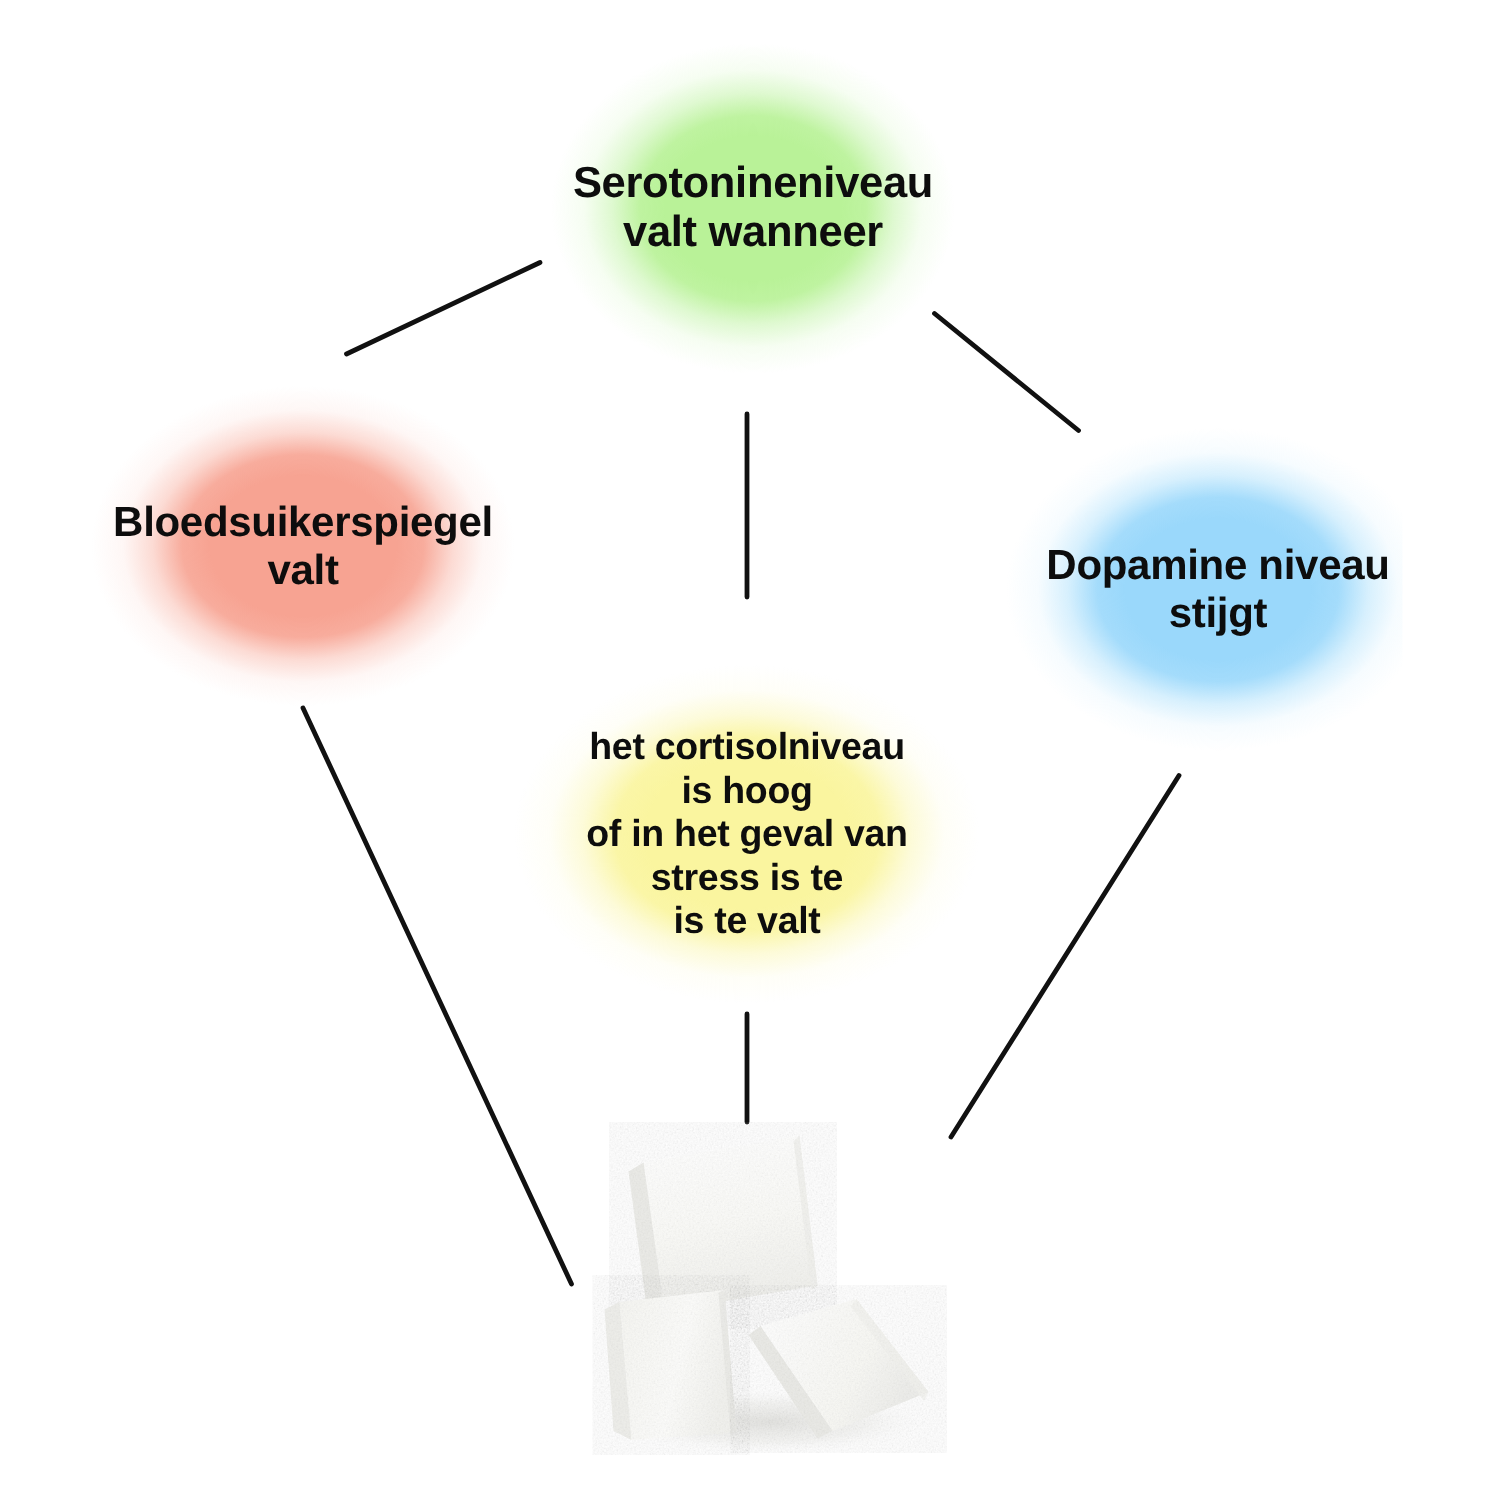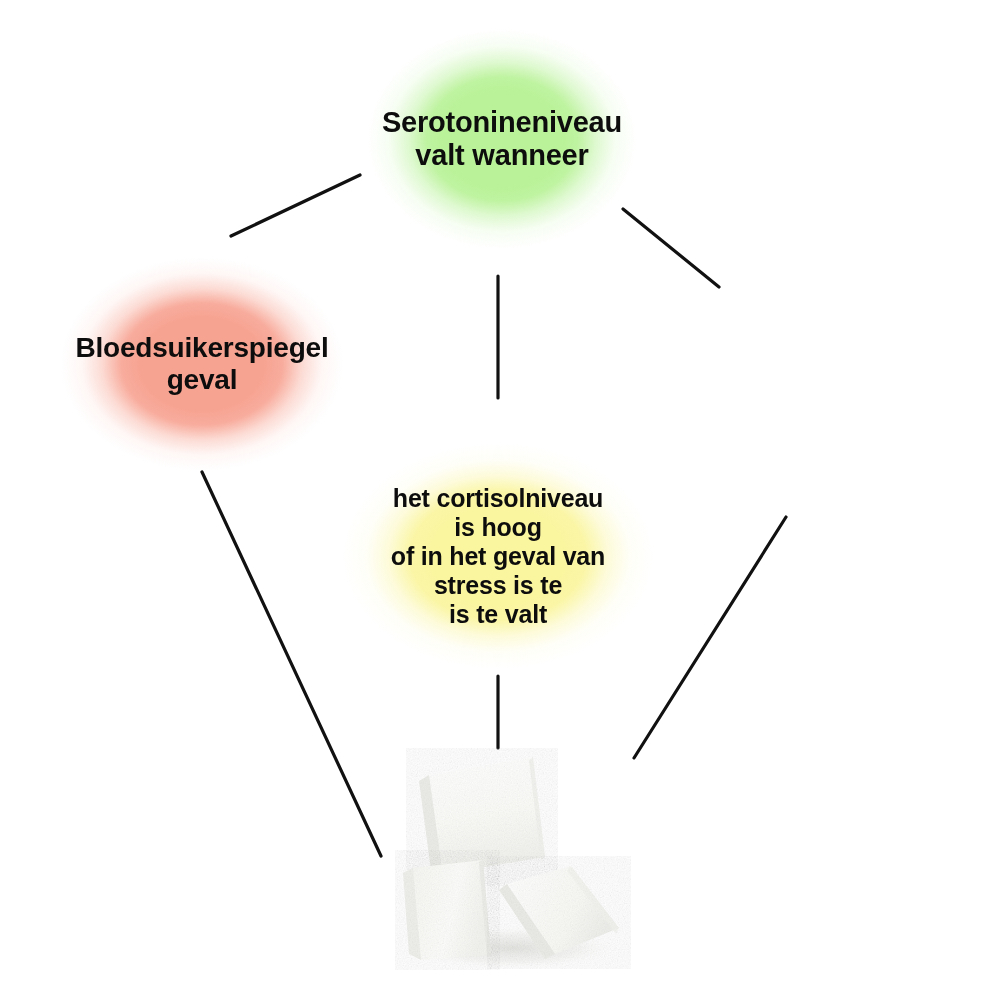--- a/index.html
+++ b/index.html
@@ -140,23 +140,28 @@
 
   <div class="blob" id="blob-serotonin">
     <span class="halo"></span>
     <span class="label">Serotonineniveau
 valt wanneer</span>
   </div>
 
   <div class="blob" id="blob-bloodsugar">
     <span class="halo"></span>
     <span class="label">Bloedsuikerspiegel
-geval</span>
-  </div>
-
+valt</span>
+  </div>
+
+  <div class="blob" id="blob-dopamine">
+    <span class="halo"></span>
+    <span class="label">Dopamine niveau
+stijgt</span>
+  </div>
 
   <div class="blob" id="blob-cortisol">
     <span class="halo"></span>
     <span class="label">het cortisolniveau
 is hoog
 of in het geval van
 stress is te
 is te valt</span>
   </div>
 

